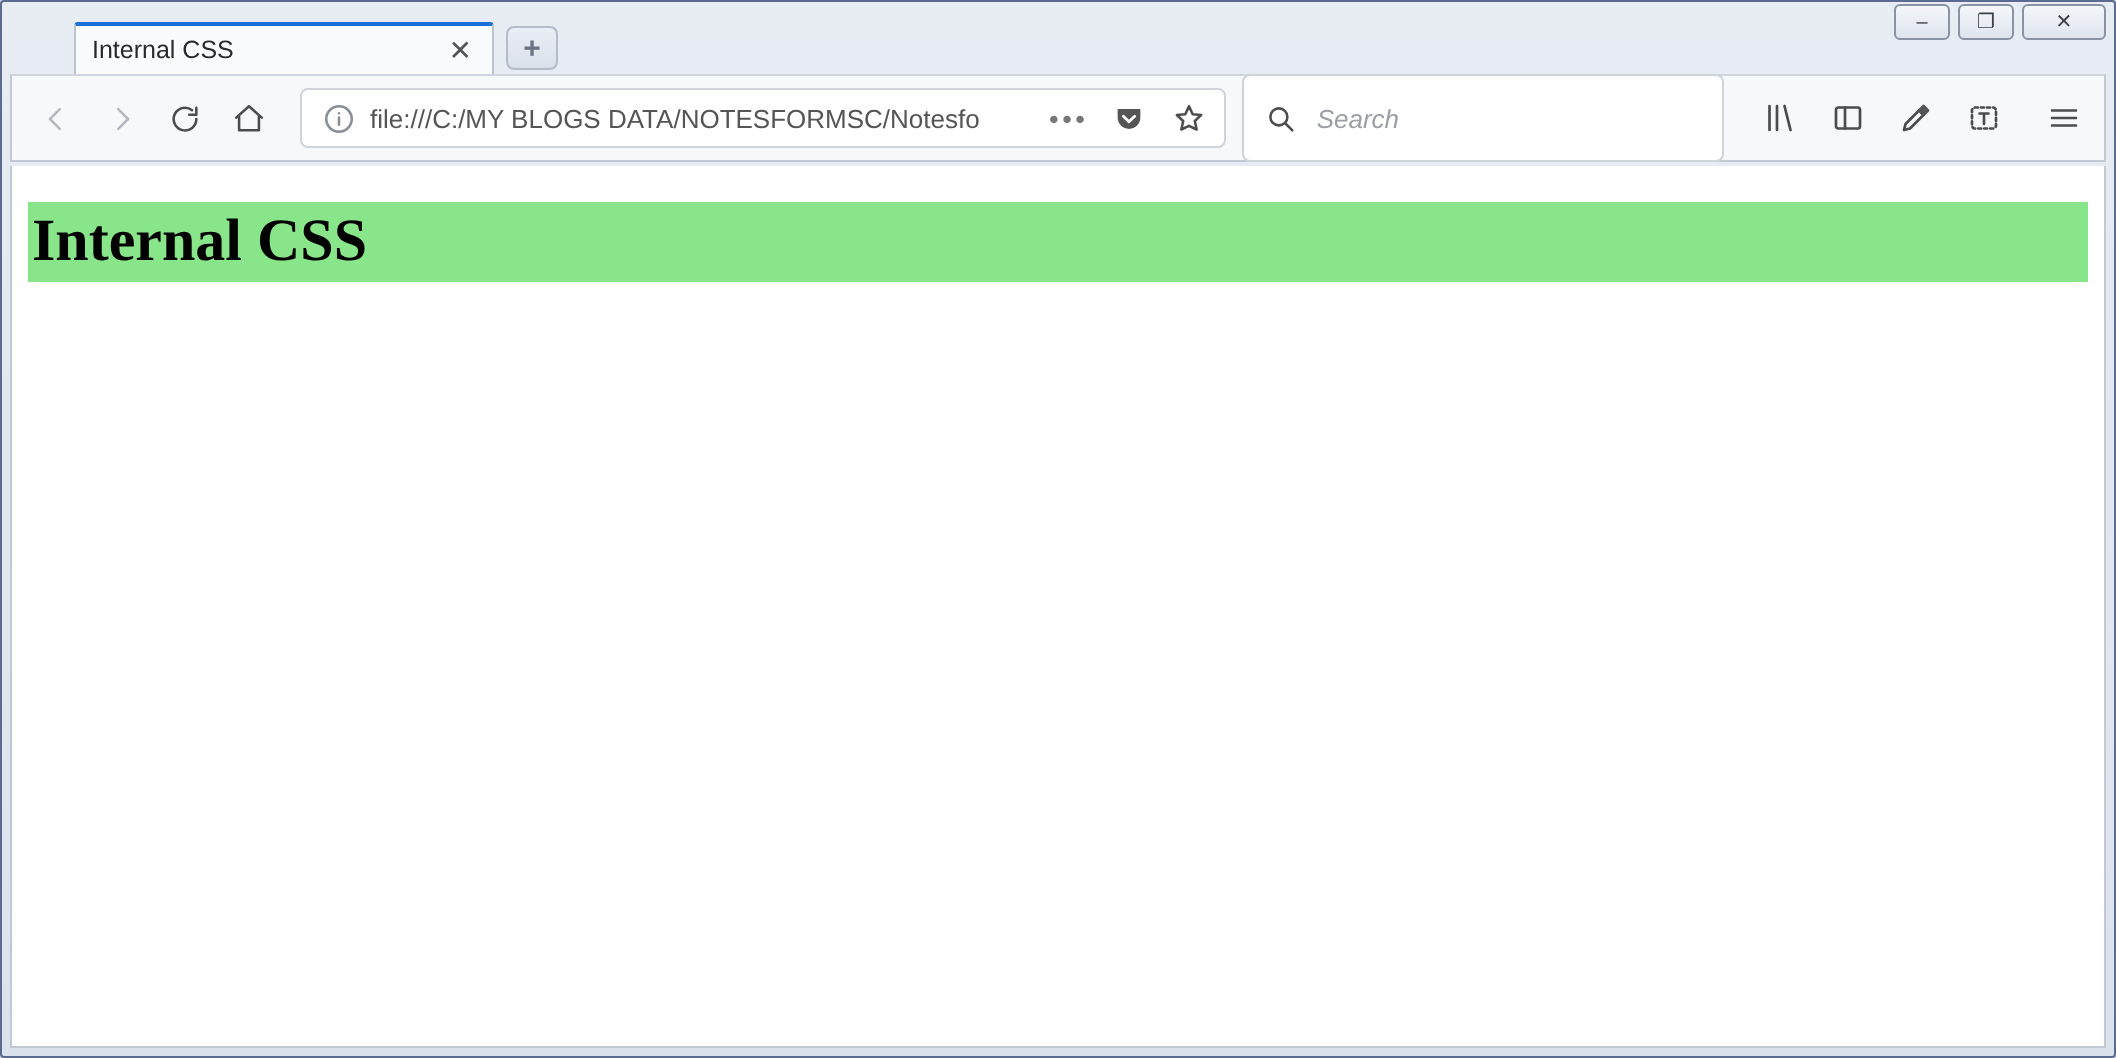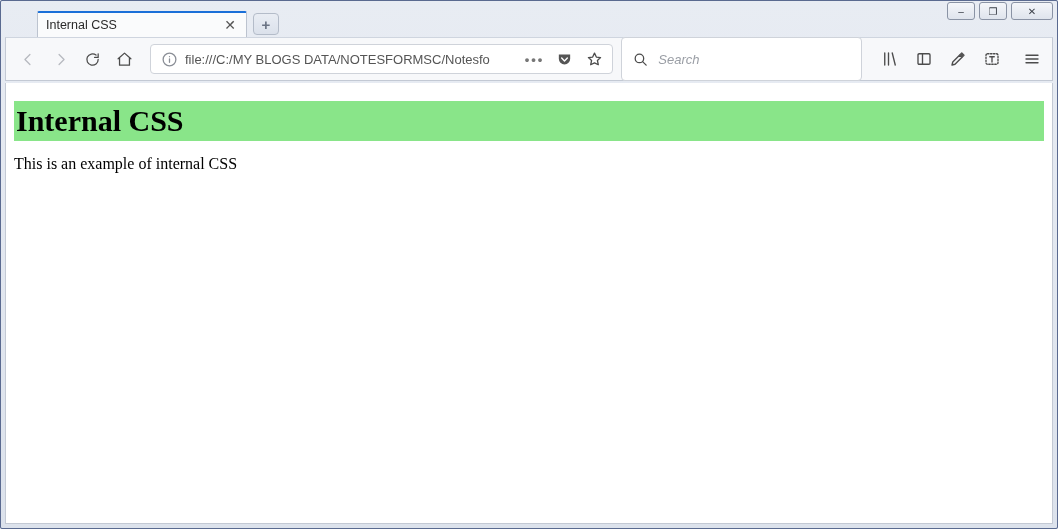--- a/index.html
+++ b/index.html
@@ -259,17 +259,16 @@
         <svg viewBox="0 0 24 24">
             <path d="M4 7h16M4 12h16M4 17h16"></path>
           </svg>
       </span>
     </div>
   </div>
 
   <div class="content">
     <div class="page-body">
       <h1 class="h1" style="background:#89e589;">Internal CSS</h1>
-      <p class="para">This is an example of internal CSS</p>
     </div>
   </div>
 
 </div>
 
 </body></html>

